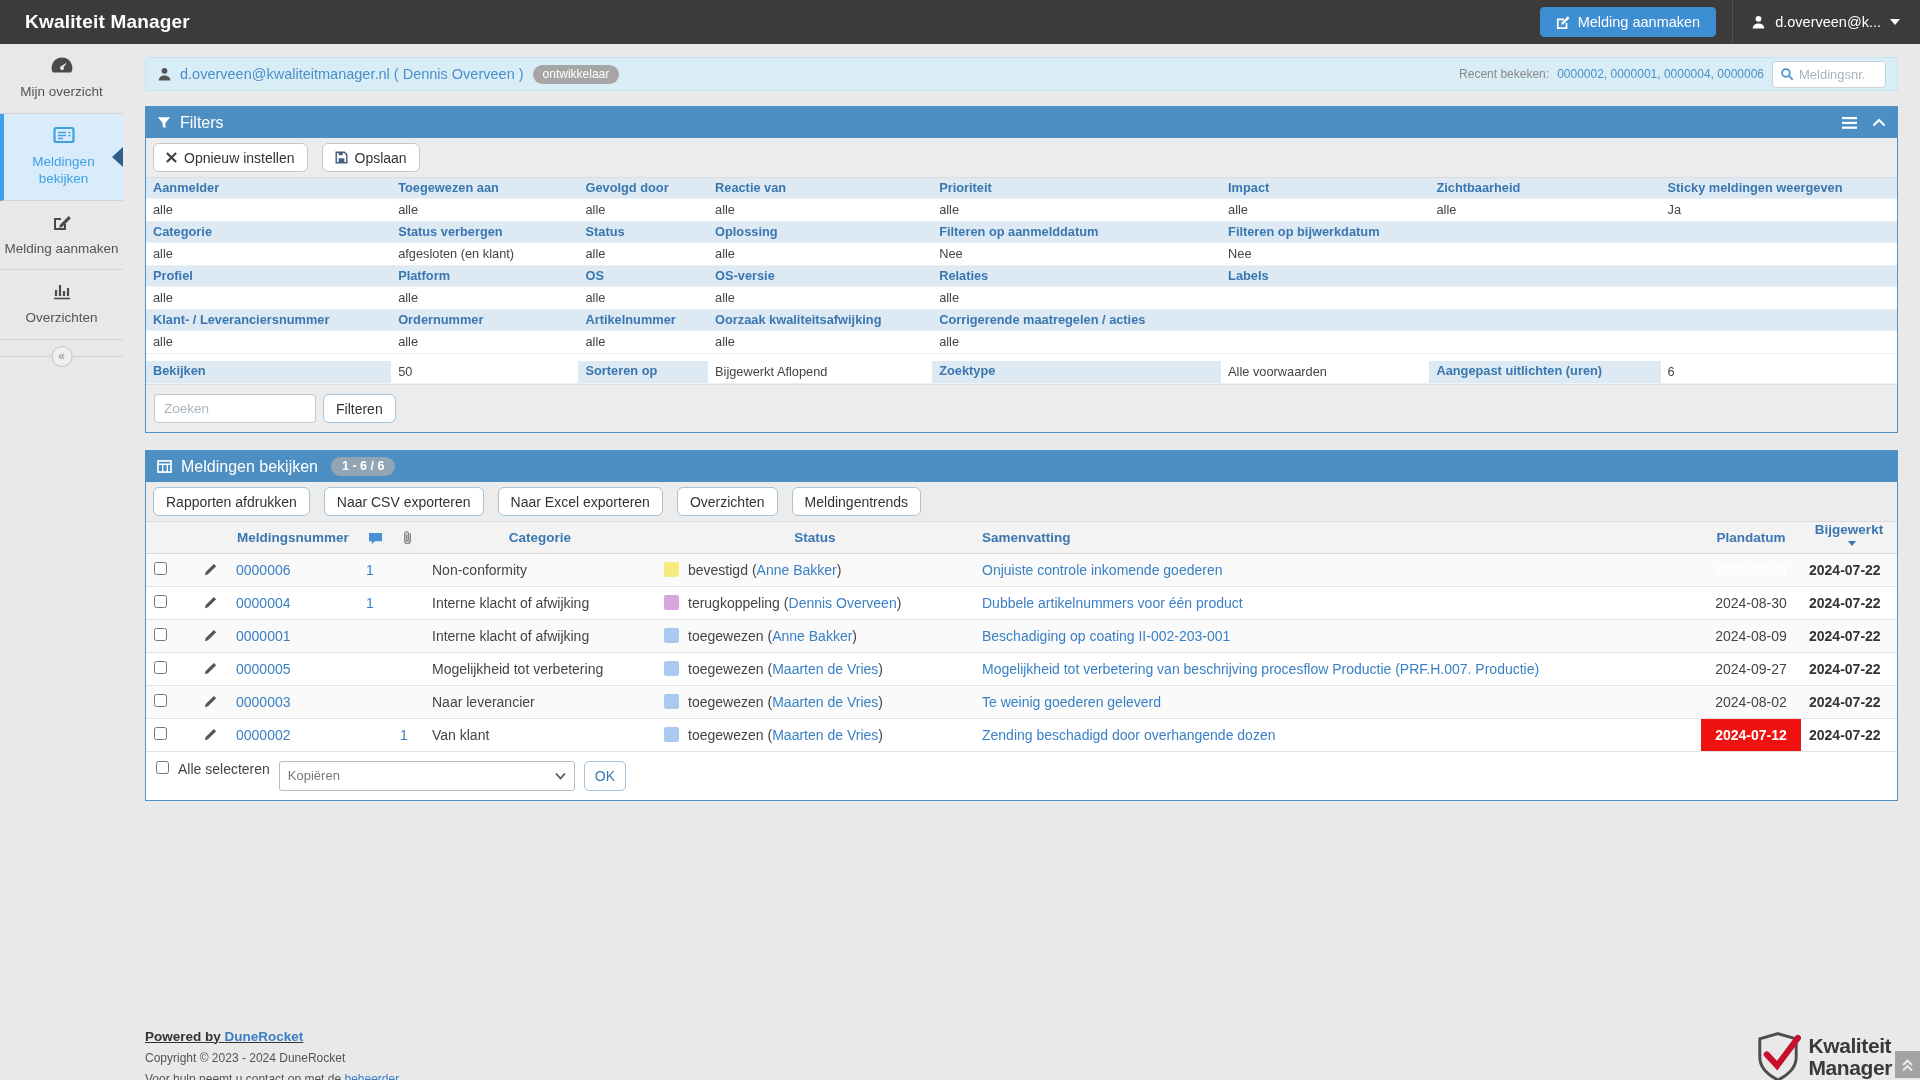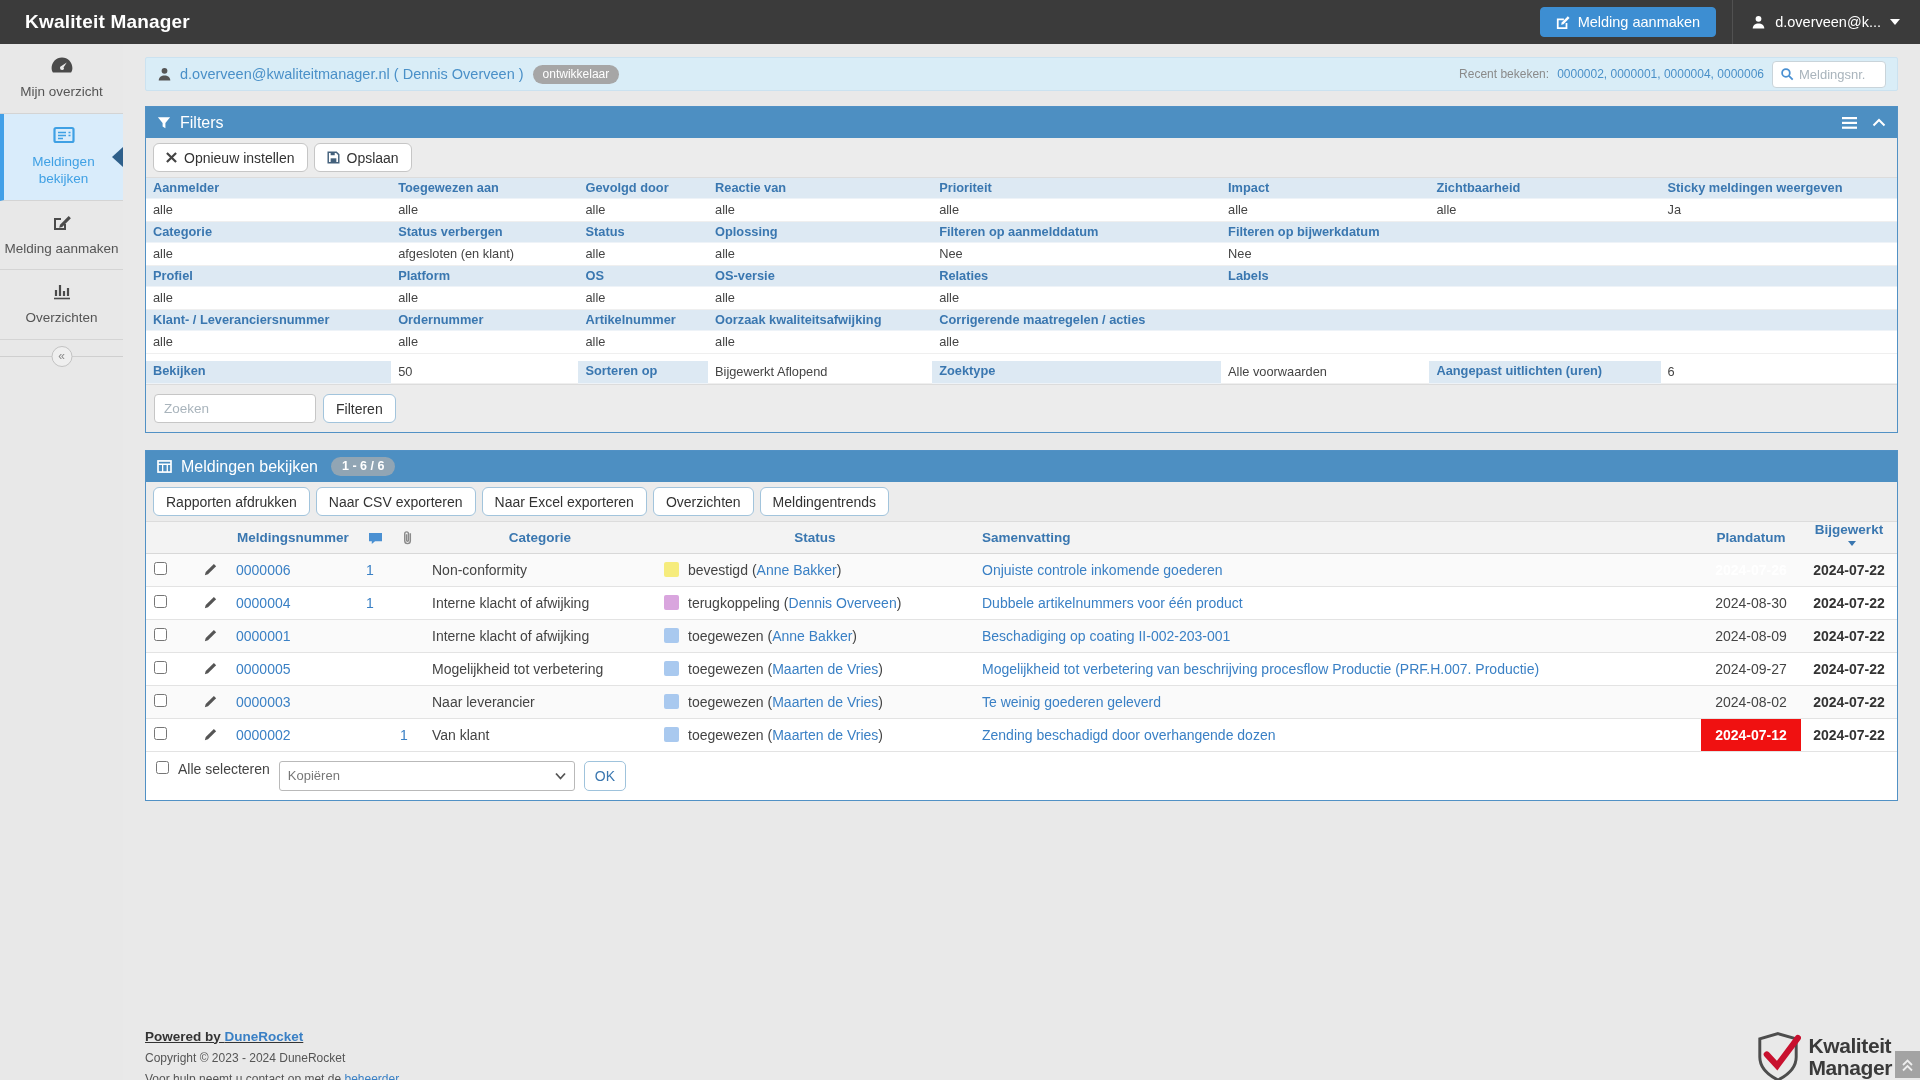--- a/index.html
+++ b/index.html
@@ -37,21 +37,21 @@
   .recent-label { color:#8a8a8a; font-size:12px; }
   .recent-links { color:#4a90c8; font-size:12px; cursor:pointer; }
   .ms-search { background:#fff; border:1px solid #c9d4da; border-radius:4px; height:27px; width:114px; display:flex; align-items:center; padding:0 7px; gap:5px; }
   .ms-search input { border:0; outline:0; width:100%; font-size:13px; color:#555; background:transparent; font-family:inherit; }
   ::placeholder { color:#a9b4bc; }
 
   
   .panel { border:1px solid #5191c5; margin-bottom:17px; background:#fff; }
   .panel-hd { background:#4d8fc2; height:31px; display:flex; align-items:center; color:#fff; padding:0 11px; gap:9px; font-size:16px; }
   .hd-icons { margin-left:auto; display:flex; gap:15px; align-items:center; }
-  .toolbar { background:#ececec; padding:5px 7px; display:flex; gap:6px; border-bottom:1px solid #dcdcdc; }
+  .toolbar { background:#ececec; padding:5px 7px; display:flex; gap:14px; border-bottom:1px solid #dcdcdc; }
   .btn { background:#fff; border:1px solid #c6c6c6; border-radius:6px; padding:0 12px; height:29px; display:flex; align-items:center; gap:7px; font-size:14px; color:#333; cursor:pointer; font-family:inherit; }
   .btn.blue-border { border-color:#a2c4dc; }
 
   
   .fgrid { display:grid; grid-template-columns:14% 10.7% 7.4% 12.8% 16.5% 11.9% 13.2% auto; font-size:12.8px; background:#fff; }
   .fl { background:#dde9f3; color:#3a77b0; font-weight:600; padding:2px 7px 3px; border-bottom:1px solid #eef3f8; white-space:nowrap; overflow:hidden; }
   .fv { background:#fff; color:#444; padding:3px 7px 4px; border-bottom:1px solid #efefef; white-space:nowrap; overflow:hidden; }
   .fspacer { grid-column:1/-1; height:7px; background:#fff; }
   .f-footer { background:#ececec; border-top:1px solid #dcdcdc; padding:9px 8px; display:flex; gap:7px; }
   .zk { width:162px; height:29px; border:1px solid #c6c6c6; border-radius:4px; padding:0 9px; font-size:13.5px; color:#555; outline:none; font-family:inherit; }
@@ -65,21 +65,21 @@
   .issues tr.odd td { background:#fafafa; }
   .lnk { color:#3a80c5; cursor:pointer; }
   .c-id,.c-cnt { text-align:left; }
   .pencil { color:#555; display:flex; justify-content:center; cursor:pointer; }
   .swatch { display:inline-block; width:15px; height:15px; border-radius:2px; vertical-align:-2px; margin-right:9px; }
   .sw-y { background:#f6ec7d; } .sw-v { background:#d9a5de; } .sw-b { background:#a9c9ef; }
   .pp { margin-left:4px; color:#444; }
   td.pd { text-align:center; }
   td.pd.warn { background:#f59300; color:#fff; font-weight:700; }
   td.pd.late { background:#f01111; color:#fff; font-weight:700; }
-  td.upd { text-align:center; font-weight:700; color:#333; }
+  td.upd { text-align:left; font-weight:700; color:#333; }
   .sort-down { display:inline-block; width:0; height:0; border:4px solid transparent; border-top:5px solid #3a77b0; margin-left:5px; vertical-align:-1px; }
   .hicon { display:inline-flex; vertical-align:middle; }
   .selrow { display:flex; align-items:flex-start; gap:9px; padding:9px 10px; background:#fff; }
   .sel-wrap { position:relative; width:296px; }
   .act-select { width:100%; height:30px; border:1px solid #b9b9b9; border-radius:3px; color:#777; font-size:13px; padding:0 8px; appearance:none; background:#fff; font-family:inherit; }
   .sel-chev { position:absolute; right:9px; top:11px; pointer-events:none; }
   .ok-btn { border:1px solid #9fc3dc; background:#fff; color:#3a77b0; border-radius:5px; height:30px; padding:0 10px; font-size:14px; cursor:pointer; font-family:inherit; }
 
   
   .footer { margin-top:228px; display:flex; justify-content:space-between; align-items:flex-start; padding-right:6px; padding-bottom:18px; }

